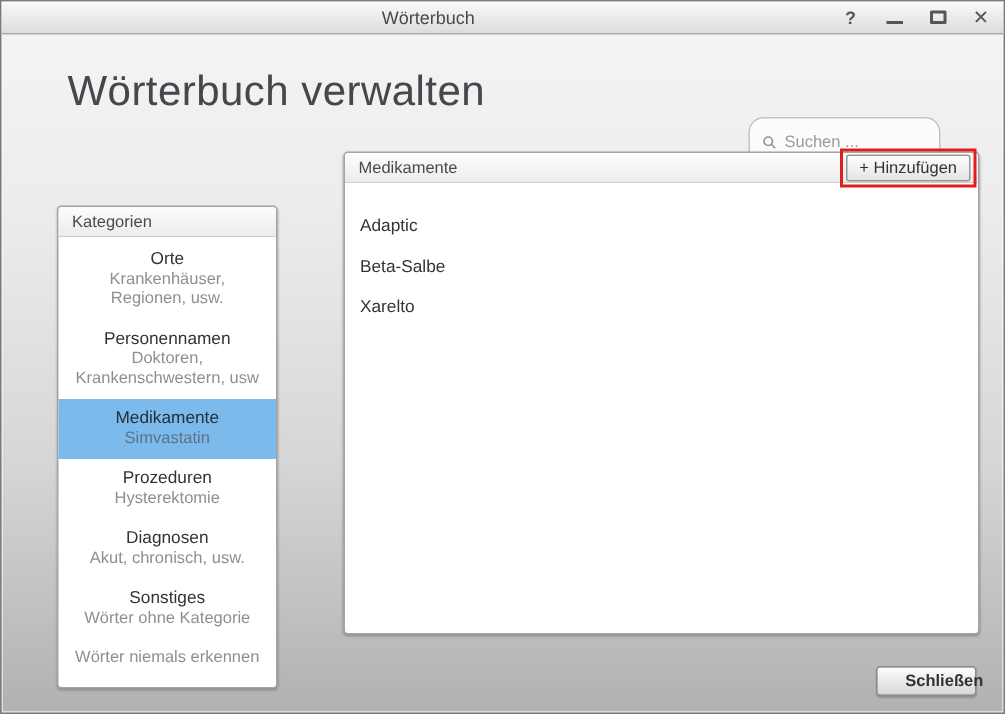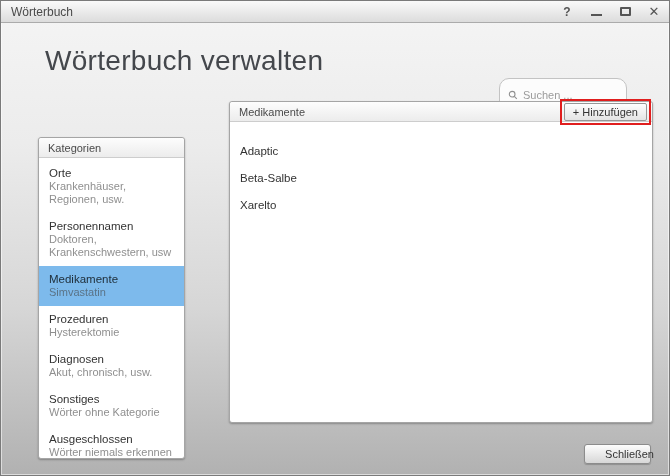--- a/index.html
+++ b/index.html
@@ -5,20 +5,21 @@
   * { margin:0; padding:0; box-sizing:border-box; }
   html,body { background:#fff; }
   body { font-family:"Liberation Sans","DejaVu Sans",sans-serif; }
 
   .window {
     position:relative; width:670px; height:476px;
     border:1px solid #7a7a7a;
     background:linear-gradient(180deg,#f5f5f5 0%,#ececec 30%,#d6d6d6 65%,#b1b1b1 100%);
     box-shadow:inset 0 0 0 1px rgba(255,255,255,.55);
     overflow:hidden;
+    text-align:center;
   }
 
   
   .titlebar {
     position:absolute; left:0; top:0; right:0; height:22px;
     background:linear-gradient(180deg,#fafafa,#dcdcdc);
     border-bottom:1px solid #ababab;
     display:flex; align-items:center;
     padding:0 8px 0 10px;
   }
@@ -83,21 +84,21 @@
     background:linear-gradient(180deg,#fefefe,#e4e4e4);
     border:1px solid #979797; border-radius:2px;
     display:flex; align-items:center; white-space:nowrap; cursor:default;
   }
 
   
   .close-button {
     position:absolute; left:583px; top:443px; width:67px; height:20px;
     background:linear-gradient(180deg,#fdfdfd,#d7d7d7);
     border:1px solid #8c8c8c; border-radius:3px;
-    font-size:11px; font-weight:normal; color:#333;
+    font-size:11px; font-weight:bold; color:#333;
     display:flex; align-items:center; justify-content:center;
     box-shadow:0 1px 1px rgba(0,0,0,.2); cursor:default;padding-left:24px;
   }
 </style>
 </head>
 <body>
 
 <div class="window">
 
   <div class="titlebar">
@@ -158,21 +159,20 @@
           <div class="cat-title">Diagnosen</div>
           <div class="cat-sub">Akut, chronisch, usw.</div>
         </div>
 
         <div class="cat-item">
           <div class="cat-title">Sonstiges</div>
           <div class="cat-sub">Wörter ohne Kategorie</div>
         </div>
 
         <div class="cat-item">
-          <div class="cat-title">Ausgeschlossen</div>
           <div class="cat-sub">Wörter niemals erkennen</div>
         </div>
       </div>
   </div>
 
   <div class="panel panel-right">
     <div class="panel-header">
       <span>Medikamente</span>
       <span class="add-annotation">
         <span class="add-button">+ Hinzufügen</span>

